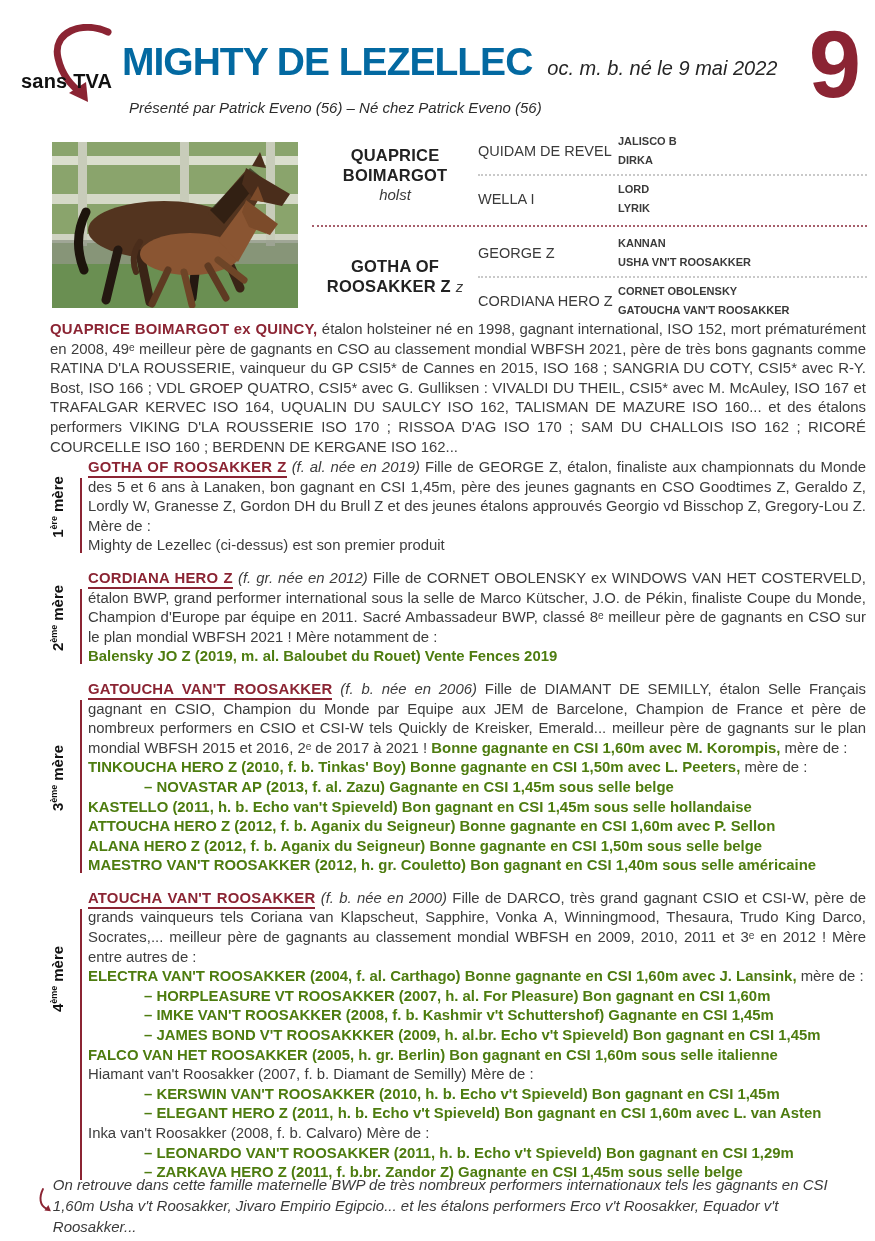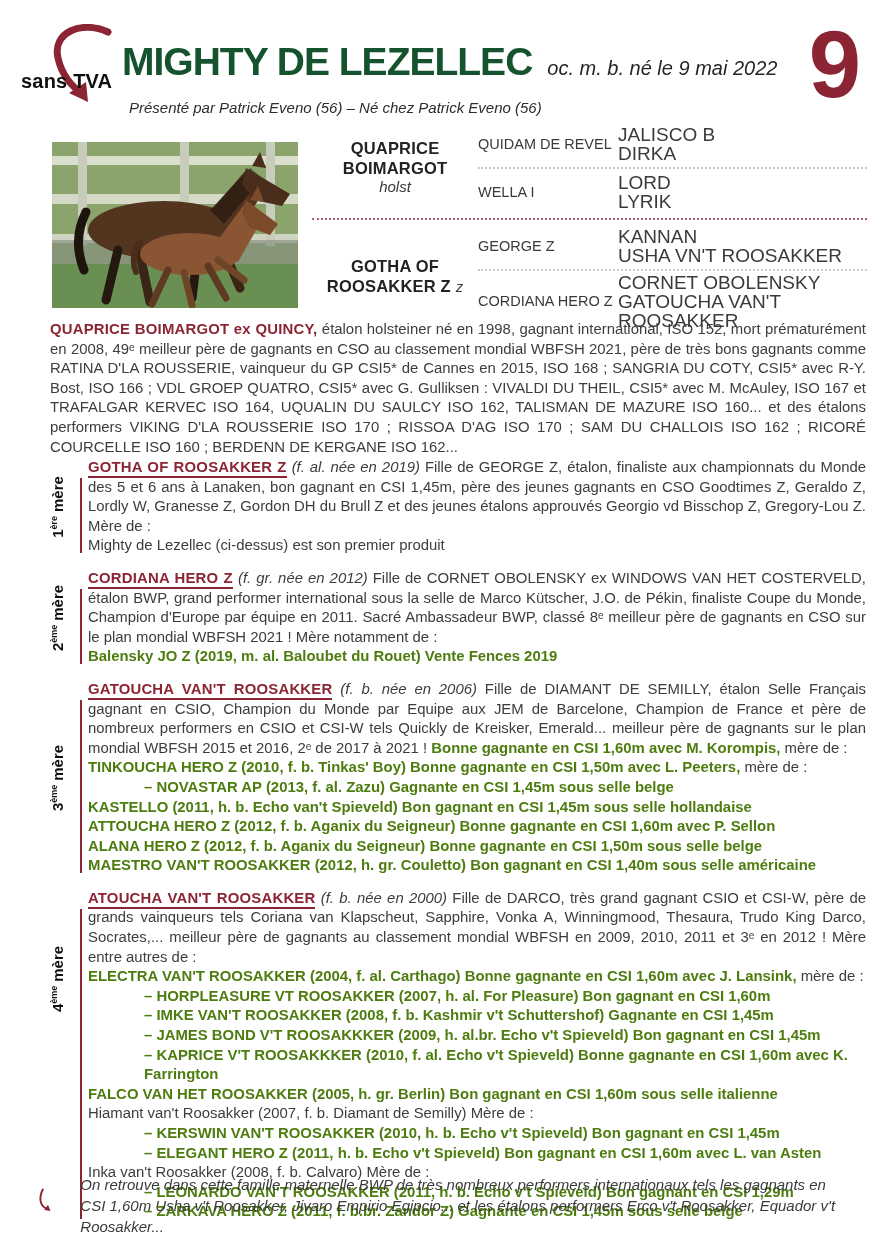--- a/index.html
+++ b/index.html
@@ -5,38 +5,38 @@
   * { margin:0; padding:0; box-sizing:border-box; }
   html,body { width:875px; background:#fff; }
   body { font-family:"Liberation Sans","DejaVu Sans",sans-serif; color:#3d3d3d; }
   .page { position:relative; width:875px; height:1241px; background:#fff; overflow:hidden; }
 
   
   .header { position:absolute; left:0; top:0; width:875px; height:132px; }
   .no-vat { position:absolute; left:21px; top:70px; font-size:20px; font-weight:800; color:#101010; letter-spacing:.2px; }
   .nv-arrow { position:absolute; left:36px; top:24px; }
   .title-row { position:absolute; left:122px; top:40px; display:flex; align-items:baseline; gap:15px; white-space:nowrap; }
-  .title { font-size:39px; font-weight:800; color:#14532d; letter-spacing:-1px; }
+  .title { font-size:39px; font-weight:800; color:#0369a1; letter-spacing:-1px; }
   .title-suffix { font-size:20px; font-style:italic; color:#262626; }
   .presenter { position:absolute; left:129px; top:99px; font-size:15px; font-style:italic; color:#2c2c2c; }
   .catalog-number { position:absolute; right:14px; top:24px; font-size:94px; line-height:.88; font-weight:800; color:#8b2433; }
 
   
   .media { position:absolute; left:52px; top:142px; width:815px; height:168px; display:flex; }
   .photo { width:246px; height:166px; flex:none; }
   .ped { flex:1; margin-left:14px; display:flex; flex-direction:column; justify-content:center; }
   .half { display:flex; align-items:stretch; }
   .pname { width:166px; flex:none; display:flex; flex-direction:column; justify-content:center; text-align:center;
            font-weight:800; font-size:16.5px; color:#222; line-height:1.2; letter-spacing:.2px; padding:0 6px; }
   .stud { font-weight:400; font-style:italic; font-size:15px; color:#3a3a3a; letter-spacing:0; }
   .half-sire .stud { display:block; }
   .pright { flex:1; display:flex; flex-direction:column; justify-content:center; }
   .prow { display:flex; align-items:center; min-height:42px; }
   .parent { width:140px; flex:none; font-size:14.5px; color:#3a3a3a; }
-  .gps { flex:1; font-size:19px; line-height:19px; color:#3a3a3a; }
+  .gps { flex:1; font-size:11px; line-height:19px; color:#3a3a3a;font-weight:bold; }
   .sep-g { border-top:2px dotted #c9c9c9; margin:2px 0; }
   .sep-m { border-top:2px dotted #a65f6b; margin:5px 0; }
 
   
   .para1 { position:absolute; left:50px; top:320px; width:816px; font-size:14.9px; line-height:19.6px; text-align:justify; color:#3d3d3d; }
 
   .sections { position:absolute; left:34px; top:458px; width:832px; }
   .section { display:flex; margin-bottom:13px; }
   .label-col { width:46px; flex:none; position:relative; }
   .vlabel { position:absolute; top:50%; left:50%; transform:translate(-50%,-50%) rotate(-90deg);
@@ -51,21 +51,21 @@
   .ind { padding-left:56px; }
 
   
   .s-n {}
   .s-i { font-style:italic;margin-top:35px; }
   .s-b { font-weight:700; color:#4d7c0f; }
   .s-rb { font-weight:800; color:#8b2433; letter-spacing:.2px; }
   .s-hd { font-weight:800; color:#8b2433; letter-spacing:.2px; border-bottom:2px solid #8b2433; padding-bottom:1px; }
 
   
-  .footer { position:absolute; left:38px; top:1174px; width:802px; display:flex; gap:28px; align-items:flex-start; }
+  .footer { position:absolute; left:38px; top:1174px; width:802px; display:flex; gap:0; align-items:flex-start; }
   .footer-text { font-size:15px; line-height:21px; font-style:italic; color:#3a3a3a; }
 </style>
 </head>
 <body>
 
 <div class="page">
 
   <div class="header">
     <svg class="nv-arrow" width="78" height="82" viewBox="0 0 78 82">
       <path d="M72,8 C46,-4 16,8 22,34 C26,52 36,62 46,70" fill="none" stroke="#8b2433" stroke-width="7" stroke-linecap="round"></path>
@@ -228,21 +228,20 @@
       </div>
       <div class="sec-body">
         <div class="sec-rule"></div>
         <div class="sec-intro"><span class="s-hd">ATOUCHA VAN'T ROOSAKKER</span><span class="s-n"> </span><span class="s-i">(f. b. née en 2000)</span><span class="s-n"> Fille de DARCO, très grand gagnant CSIO et CSI-W, père de grands vainqueurs tels Coriana van Klapscheut, Sapphire, Vonka A, Winningmood, Thesaura, Trudo King Darco, Socrates,... meilleur père de gagnants au classement mondial WBFSH en 2009, 2010, 2011 et 3ᵉ en 2012 ! Mère entre autres de :</span></div>
         <div>
 
         <div class="sec-line"><span class="s-b">ELECTRA VAN'T ROOSAKKER (2004, f. al. Carthago) Bonne gagnante en CSI 1,60m avec J. Lansink,</span><span class="s-n"> mère de :</span></div>
             <div class="sec-line ind"><span class="s-b">– HORPLEASURE VT ROOSAKKER (2007, h. al. For Pleasure) Bon gagnant en CSI 1,60m</span></div>
             <div class="sec-line ind"><span class="s-b">– IMKE VAN'T ROOSAKKER (2008, f. b. Kashmir v't Schuttershof) Gagnante en CSI 1,45m</span></div>
             <div class="sec-line ind"><span class="s-b">– JAMES BOND V'T ROOSAKKKER (2009, h. al.br. Echo v't Spieveld) Bon gagnant en CSI 1,45m</span></div>
-            <div class="sec-line ind"><span class="s-b">– KAPRICE V'T ROOSAKKKER (2010, f. al. Echo v't Spieveld) Bonne gagnante en CSI 1,60m avec K. Farrington</span></div>
             <div class="sec-line"><span class="s-b">FALCO VAN HET ROOSAKKER (2005, h. gr. Berlin) Bon gagnant en CSI 1,60m sous selle italienne</span></div>
             <div class="sec-line"><span class="s-n">Hiamant van't Roosakker (2007, f. b. Diamant de Semilly) Mère de :</span></div>
             <div class="sec-line ind"><span class="s-b">– KERSWIN VAN'T ROOSAKKER (2010, h. b. Echo v't Spieveld) Bon gagnant en CSI 1,45m</span></div>
             <div class="sec-line ind"><span class="s-b">– ELEGANT HERO Z (2011, h. b. Echo v't Spieveld) Bon gagnant en CSI 1,60m avec L. van Asten</span></div>
             <div class="sec-line"><span class="s-n">Inka van't Roosakker (2008, f. b. Calvaro) Mère de :</span></div>
             <div class="sec-line ind"><span class="s-b">– LEONARDO VAN'T ROOSAKKER (2011, h. b. Echo v't Spieveld) Bon gagnant en CSI 1,29m</span></div>
             <div class="sec-line ind"><span class="s-b">– ZARKAVA HERO Z (2011, f. b.br. Zandor Z) Gagnante en CSI 1,45m sous selle belge</span></div>
           </div>
       </div>
     </div>

